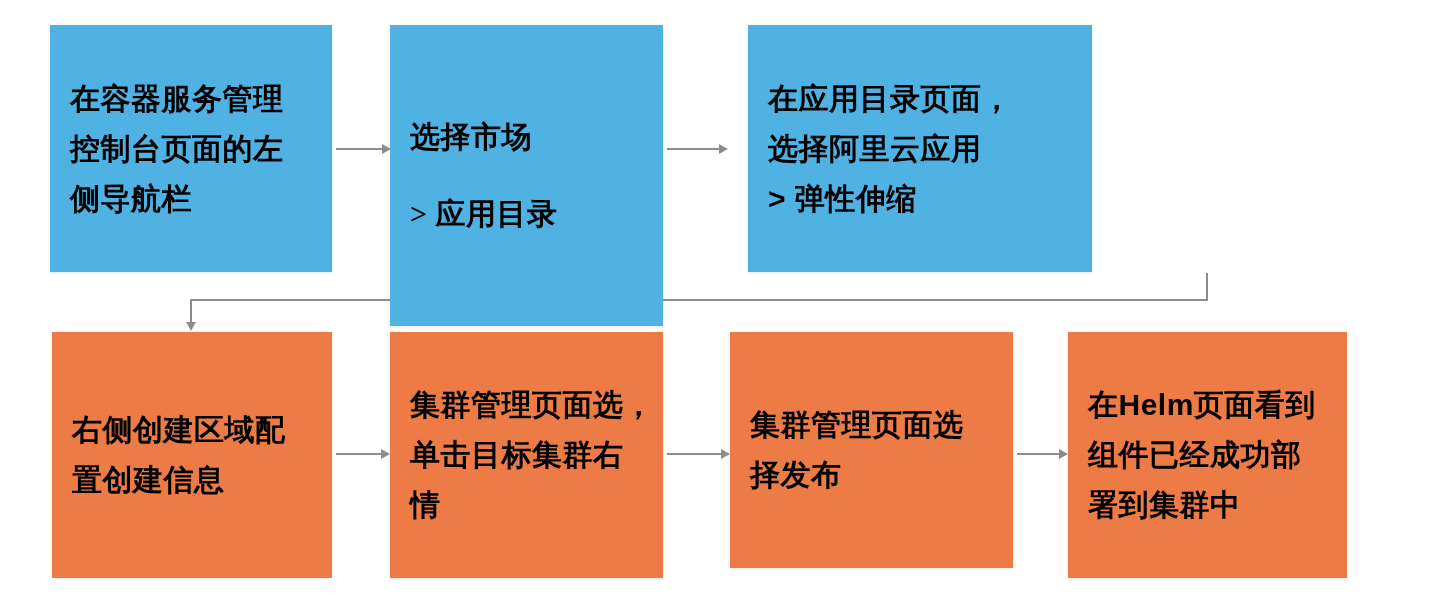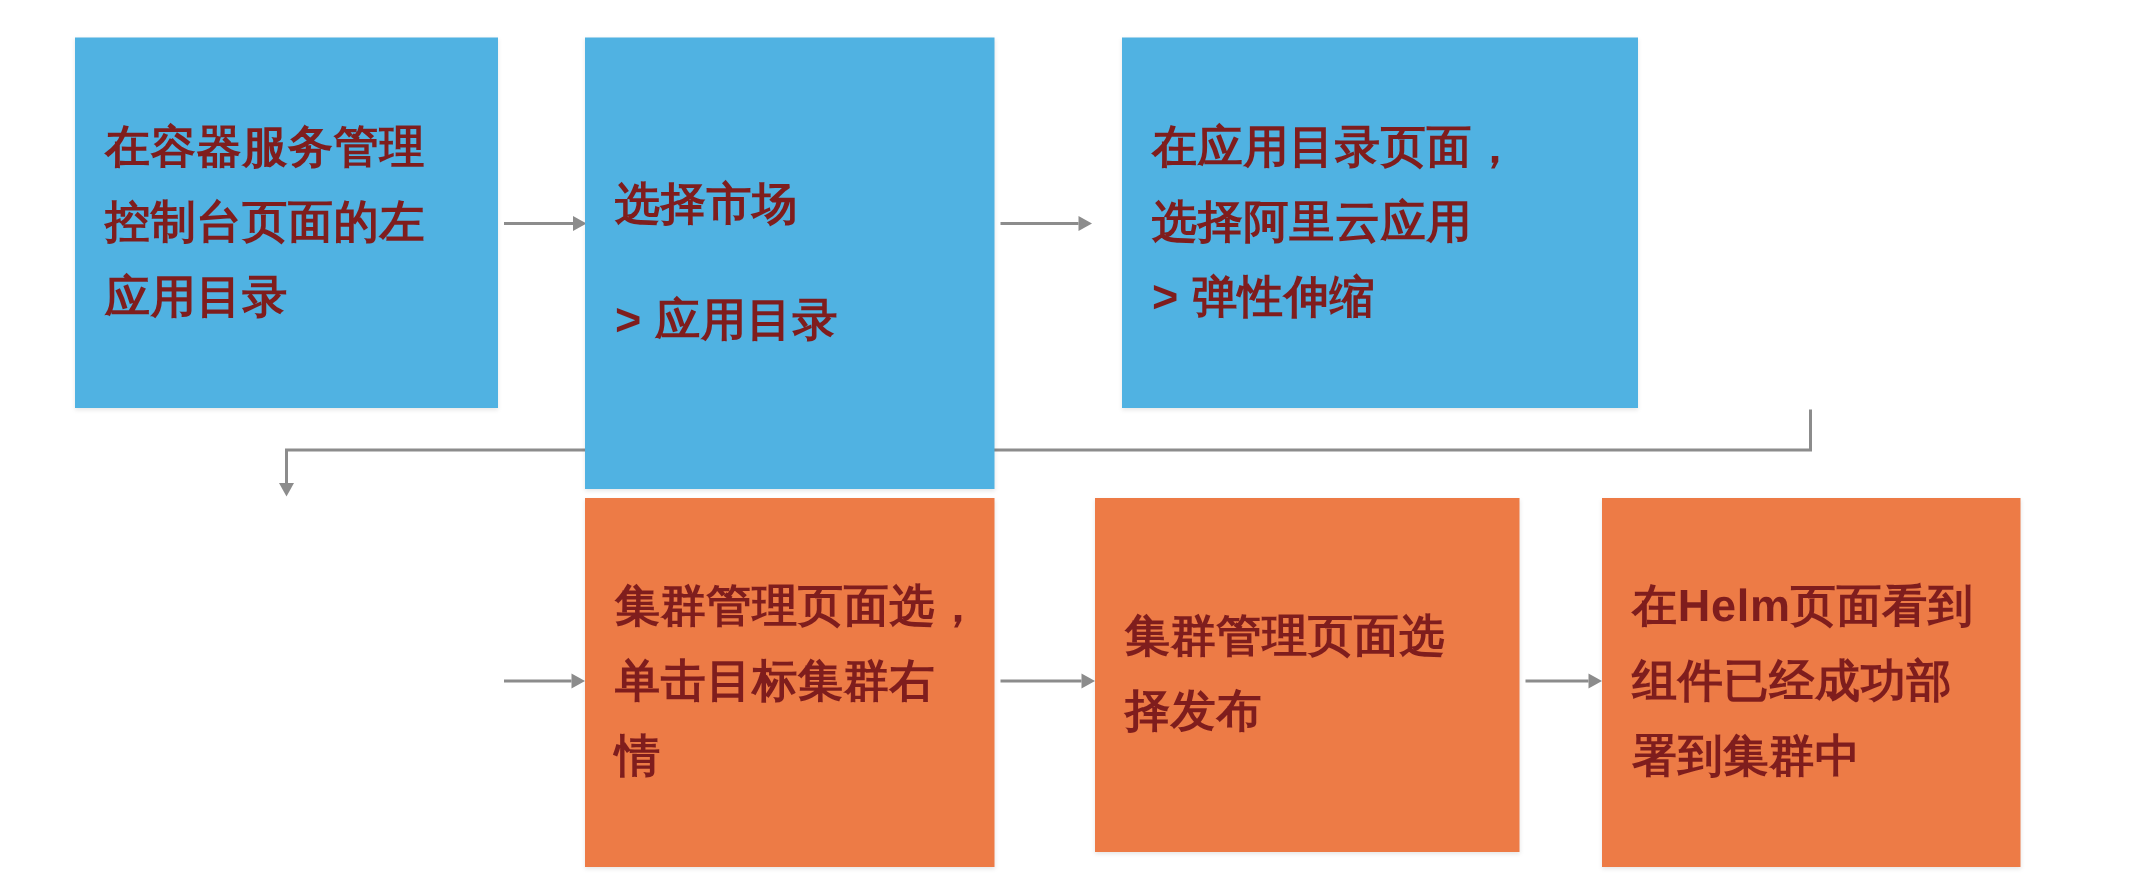--- a/index.html
+++ b/index.html
@@ -12,33 +12,33 @@
     width: 1430px;
     height: 596px;
     background: #ffffff;
     overflow: hidden;
     font-family: "Liberation Sans", "DejaVu Sans", sans-serif;
   }
   .step {
     position: absolute;
     display: flex;
     align-items: center;
-    color: #7f1d1d;
+    color: #000000;
     font-weight: bold;
     font-size: 30px;
     letter-spacing: 0.5px;
     overflow: hidden;
     box-shadow: 0 1px 3px rgba(0,0,0,0.10);
   }
   .step.blue   { background: var(--step-blue, #50B2E2); }
   .step.orange { background: var(--step-orange, #ED7B46); }
   .step-text { padding-left: 20px; padding-right: 8px; }
   .step .line { line-height: 50px; white-space: nowrap; }
   .step.tight .line { line-height: 42px; }
-  .step .line.gap { margin-top: 27px; }
+  .step .line.gap { margin-top: 27px; font-family: Liberation Serif, serif; }
   .arrows-svg {
     position: absolute;
     left: 0; top: 0;
     width: 1430px; height: 596px;
     pointer-events: none;
   }
   .arrow-line {
     stroke: var(--arrow-color, #8C8C8C);
     stroke-width: 2;
     fill: none;
@@ -84,40 +84,46 @@
     <g>
       <path class="arrow-line" d="M1017,454 H1059"></path>
       <path class="arrow-head" d="M1059,449 L1068,454 L1059,459 Z"></path>
     </g>
   </svg>
 
   <div class="step blue" style="left:50px; top:25px; width:282px; height:247px">
     <div class="step-text">
       <div class="line">在容器服务管理</div>
       <div class="line">控制台页面的左</div>
-      <div class="line">应用目录</div>
+      <div class="line">侧导航栏</div>
     </div>
   </div>
 
   <div class="step blue" style="left:390px; top:25px; width:273px; height:301px">
     <div class="step-text">
       <div class="line">选择市场</div>
       <div class="line gap">&gt; 应用目录</div>
     </div>
   </div>
 
   <div class="step blue" style="left:748px; top:25px; width:344px; height:247px">
     <div class="step-text">
       <div class="line">在应用目录页面，</div>
       <div class="line">选择阿里云应用</div>
       <div class="line">&gt; 弹性伸缩</div>
     </div>
   </div>
 
 
+  <div class="step orange" style="left:52px; top:332px; width:280px; height:246px">
+    <div class="step-text">
+      <div class="line">右侧创建区域配</div>
+      <div class="line">置创建信息</div>
+    </div>
+  </div>
 
   <div class="step orange" style="left:390px; top:332px; width:273px; height:246px">
     <div class="step-text">
       <div class="line">集群管理页面选，</div>
       <div class="line">单击目标集群右</div>
       <div class="line">情</div>
     </div>
   </div>
 
   <div class="step orange" style="left:730px; top:332px; width:283px; height:236px">

